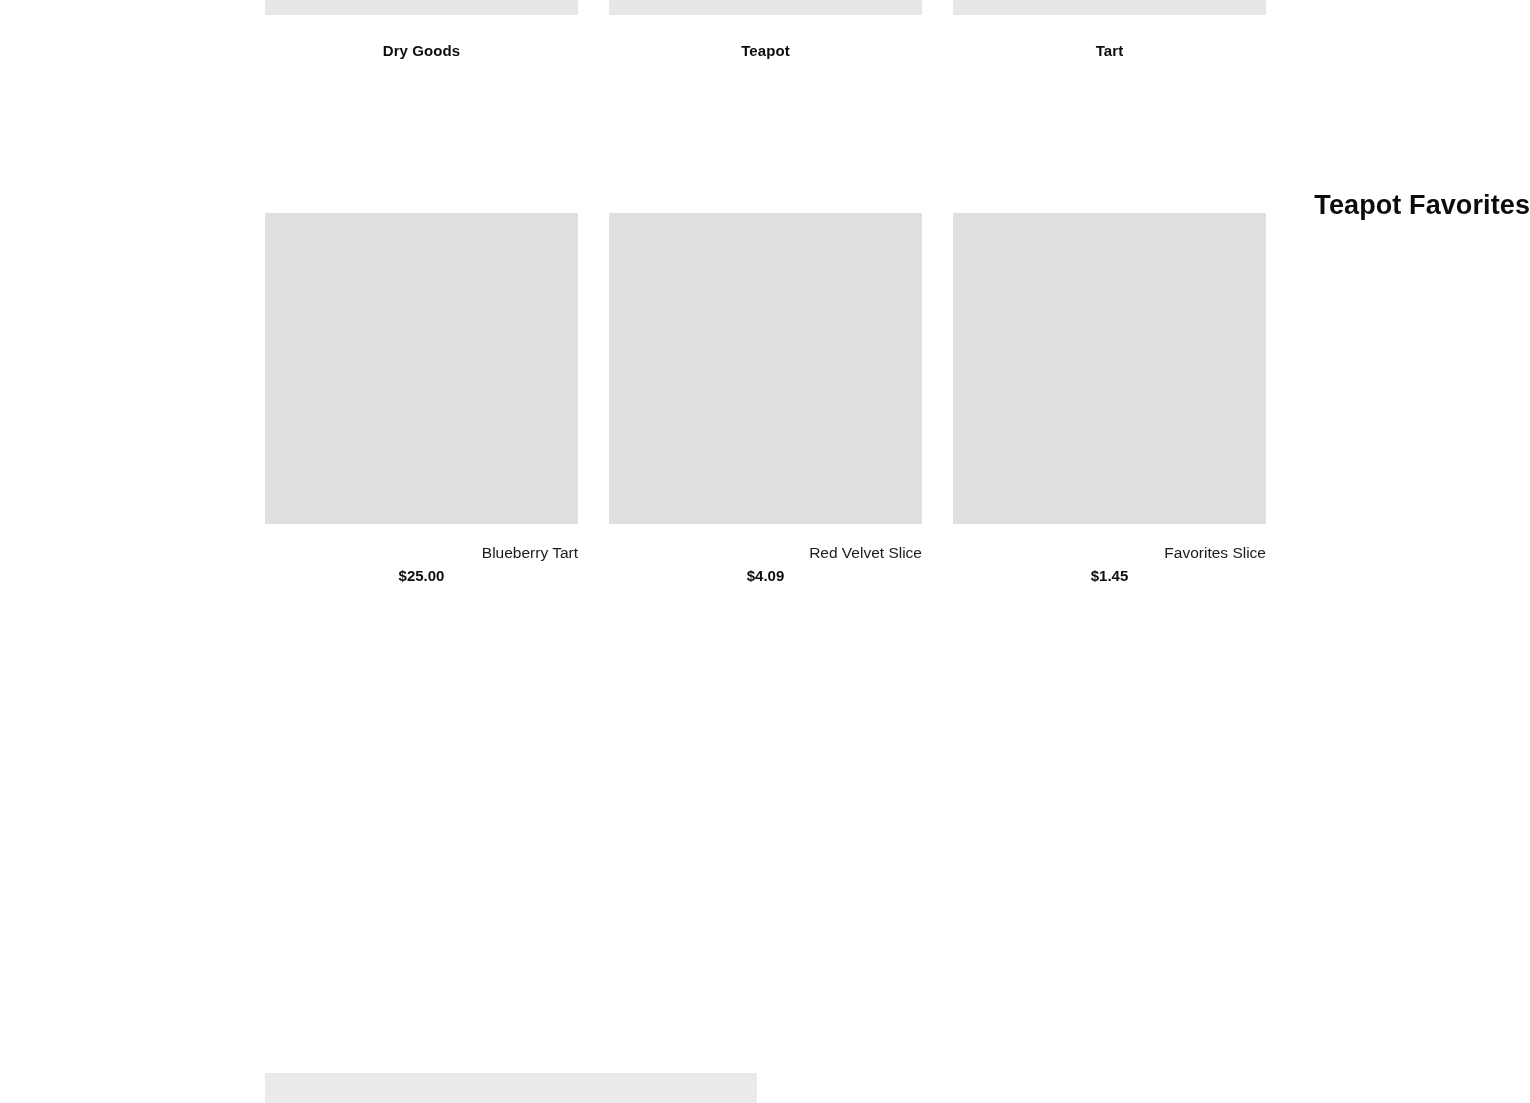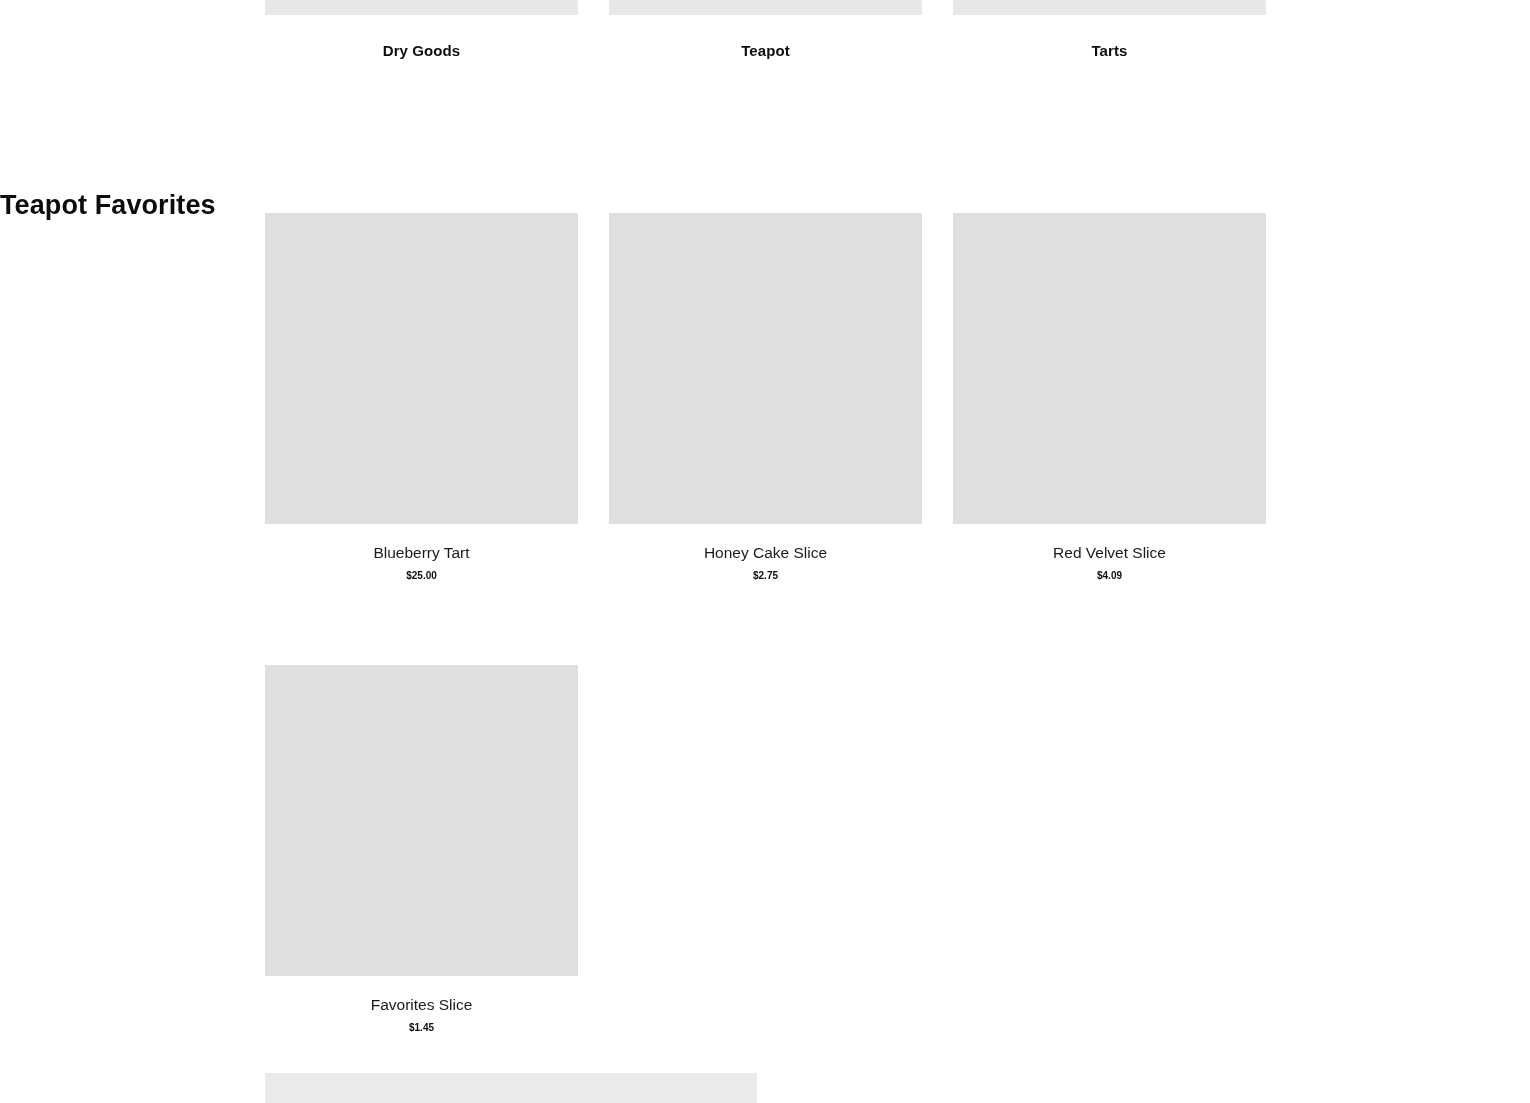--- a/index.html
+++ b/index.html
@@ -57,21 +57,21 @@
     color: #0d0d0d;
     letter-spacing: 0.1px;
   }
 
   
   .section-title {
     position: absolute;
     left: 0;
     top: 166px;
     width: 1530px;
-    text-align: left;
+    text-align: right;
     font-size: 27px;
     font-weight: bold;
     line-height: 34px;
     color: #0c0c0c;
     letter-spacing: 0.1px;
   }
 
   
   .product-grid {
     top: 213px;
@@ -83,30 +83,30 @@
     align-items: stretch;
     cursor: pointer;
   }
   .product-thumb {
     width: 313px;
     height: 311px;
     background: #dfdfdf;
   }
   .product-name {
     margin-top: 19px;
-    text-align: center;
+    text-align: right;
     font-size: 15.5px;
     font-weight: normal;
     line-height: 20px;
     color: #1b1b1b;
   }
   .product-price {
     margin-top: 3px;
     text-align: center;
-    font-size: 10px;
+    font-size: 15px;
     font-weight: bold;
     line-height: 20px;
     color: #0d0d0d;
   }
 
   
   .footer-block {
     position: absolute;
     left: 265px;
     top: 1073px;
@@ -127,40 +127,35 @@
       <div class="category-label">Dry Goods</div>
     </div>
 
     <div class="category-card">
       <div class="category-thumb" style="background: rgb(231, 231, 231);"></div>
       <div class="category-label">Teapot</div>
     </div>
 
     <div class="category-card">
       <div class="category-thumb" style="background: rgb(231, 231, 231);"></div>
-      <div class="category-label">Tarts</div>
+      <div class="category-label">Tart</div>
     </div>
 
   </div>
 
   <h2 class="section-title">Teapot Favorites</h2>
 
   <div class="grid product-grid">
 
     <div class="product-card">
       <div class="product-thumb" style="background: rgb(223, 223, 223);"></div>
       <div class="product-name">Blueberry Tart</div>
       <div class="product-price">$25.00</div>
     </div>
 
-    <div class="product-card">
-      <div class="product-thumb" style="background: rgb(223, 223, 223);"></div>
-      <div class="product-name">Honey Cake Slice</div>
-      <div class="product-price">$2.75</div>
-    </div>
 
     <div class="product-card">
       <div class="product-thumb" style="background: rgb(223, 223, 223);"></div>
       <div class="product-name">Red Velvet Slice</div>
       <div class="product-price">$4.09</div>
     </div>
 
     <div class="product-card">
       <div class="product-thumb" style="background: rgb(223, 223, 223);"></div>
       <div class="product-name">Favorites Slice</div>

